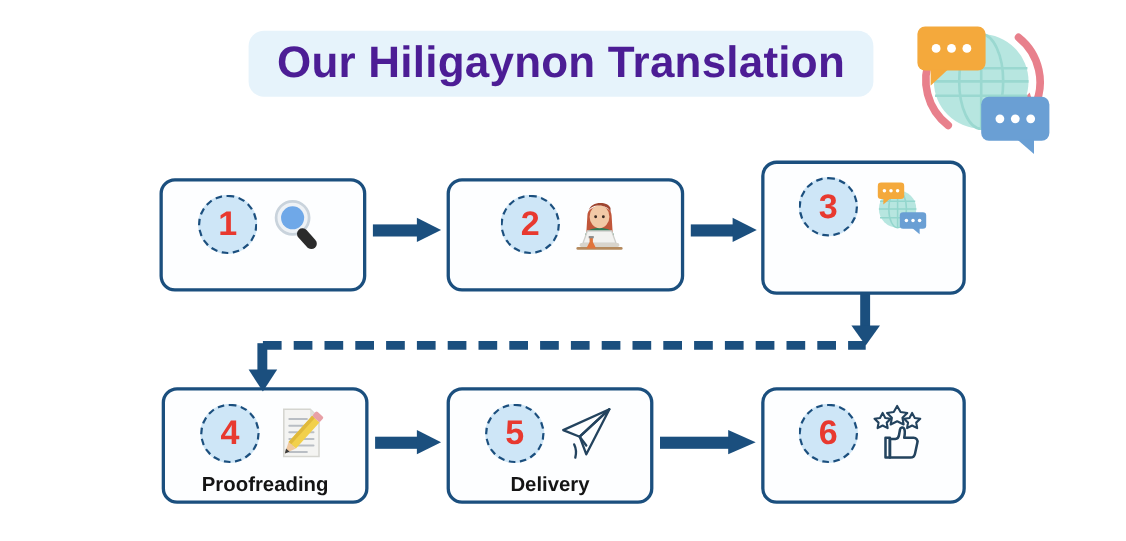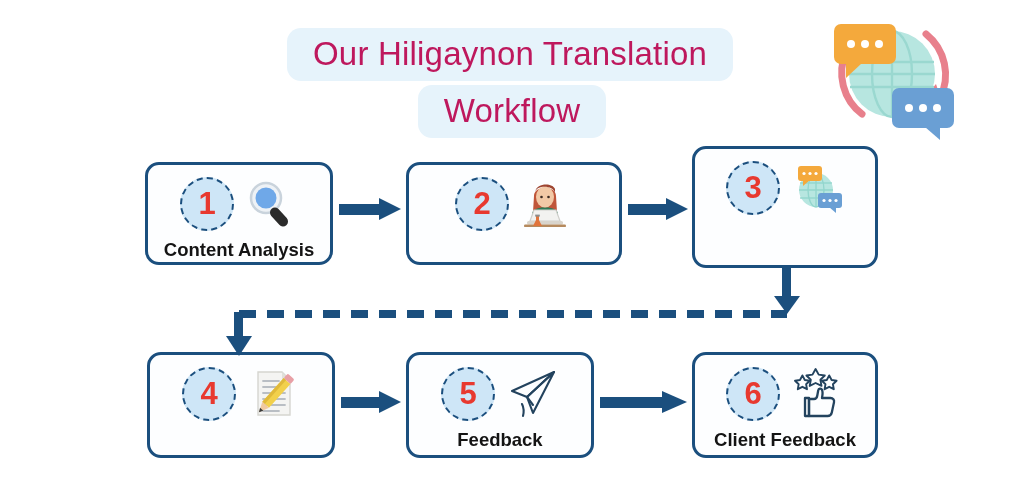--- a/index.html
+++ b/index.html
@@ -21,23 +21,23 @@
     left: 0;
     top: 28px;
     width: 1024px;
     text-align: center;
     line-height: 1;
     pointer-events: none;
   }
   .title-line {
     display: inline-block;
     background: #e6f3fb;
-    color: #be185d;
-    font-size: 33px;
-    font-weight: normal;
+    color: #4c1d95;
+    font-size: 40px;
+    font-weight: bold;
     letter-spacing: 0.2px;
     padding: 9px 26px 11px 26px;
     border-radius: 14px;
     white-space: nowrap;
   }
   #title-line-1 { margin-left: -4px; }
   #title-line-2 { margin-top: 4px; }
 
   
   #brand-logo {
@@ -132,21 +132,20 @@
   }
 
   
   svg { display: block; overflow: visible; }
 </style>
 </head>
 <body>
 
 <div id="title-block">
   <div class="title-line" id="title-line-1">Our Hiligaynon Translation</div><br>
-  <div class="title-line" id="title-line-2">Workflow</div>
 </div>
 
 <div id="brand-logo">
   <svg width="150" height="136" viewBox="0 0 150 136">
 
     <path d="M108 28 A52 52 0 0 1 122 92" fill="none" stroke="#e8808c" stroke-width="7" stroke-linecap="round"></path>
     <path d="M118 78 L124 96 L106 92 Z" fill="#e8808c"></path>
     <path d="M44 108 A52 52 0 0 1 28 46" fill="none" stroke="#e8808c" stroke-width="7" stroke-linecap="round"></path>
     <path d="M33 58 L26 41 L45 44 Z" fill="#e8808c"></path>
 
@@ -185,21 +184,20 @@
   <div class="card-top">
     <div class="badge">1</div>
     <div class="card-icon">
       <svg width="52" height="52" viewBox="0 0 52 52">
         <circle cx="22" cy="20" r="15" fill="#eef2f6" stroke="#c9d3dc" stroke-width="2.5"></circle>
         <circle cx="22" cy="20" r="10.5" fill="#6fa8e8"></circle>
         <rect x="30" y="28" width="10" height="22" rx="5" fill="#2b2b2b" transform="rotate(-42 35 39)"></rect>
       </svg>
     </div>
   </div>
-  <div class="card-label">Content Analysis</div>
 </div>
 
 <div class="card" id="card-2">
   <div class="card-top">
     <div class="badge">2</div>
     <div class="card-icon">
       <svg width="56" height="56" viewBox="0 0 56 56">
 
         <path d="M17 20 C17 9 39 9 39 20 L40 36 L16 36 Z" fill="#c0563a"></path>
 
@@ -279,57 +277,57 @@
         <g transform="rotate(42 27 30)">
           <rect x="23" y="8" width="9" height="32" fill="#f2d04b"></rect>
           <rect x="23" y="8" width="3.2" height="32" fill="#e0b93a"></rect>
           <path d="M23 40 L32 40 L27.5 50 Z" fill="#f0c9a0"></path>
           <path d="M25.3 46 L29.7 46 L27.5 50 Z" fill="#3a3a3a"></path>
           <rect x="23" y="2" width="9" height="6" rx="1.5" fill="#e8a0a6"></rect>
         </g>
       </svg>
     </div>
   </div>
+  <div class="card-label">Proofreading</div>
 </div>
 
 <div class="card" id="card-5">
   <div class="card-top">
     <div class="badge">5</div>
     <div class="card-icon">
       <svg width="56" height="56" viewBox="0 0 56 56">
         <g fill="none" stroke="#23435e" stroke-width="2.1" stroke-linejoin="round" stroke-linecap="round">
           <path d="M51 6 L9 25 L24 31 Z"></path>
           <path d="M51 6 L24 31 L30 47 Z"></path>
           <path d="M24 31 L30 39"></path>
           <path d="M19 38 C21 42 21 46 20 50"></path>
         </g>
       </svg>
     </div>
   </div>
-  <div class="card-label">Feedback</div>
+  <div class="card-label">Delivery</div>
 </div>
 
 <div class="card" id="card-6">
   <div class="card-top">
     <div class="badge">6</div>
     <div class="card-icon">
       <svg width="56" height="56" viewBox="0 0 56 56">
         <g fill="none" stroke="#23435e" stroke-width="1.9" stroke-linejoin="round">
           <path d="M12 14 L14.4 9.4 L16.8 14 L21.8 14.7 L18.1 18.2 L19 23.2 L14.4 20.8 L9.8 23.2 L10.7 18.2 L7 14.7 Z"></path>
           <path d="M24.5 8.6 L27.6 3 L30.7 8.6 L36.8 9.5 L32.4 13.8 L33.5 19.9 L27.6 17 L21.7 19.9 L22.8 13.8 L18.4 9.5 Z"></path>
           <path d="M38.8 14 L41.2 9.4 L43.6 14 L48.6 14.7 L44.9 18.2 L45.8 23.2 L41.2 20.8 L36.6 23.2 L37.5 18.2 L33.8 14.7 Z"></path>
         </g>
         <g fill="none" stroke="#23435e" stroke-width="2.3" stroke-linejoin="round" stroke-linecap="round">
           <path d="M21 32 L21 50 L17 50 L17 32 Z"></path>
           <path d="M21 33 L26 33 C28 33 29 31.5 29.3 29.5 L30.2 24.5 C30.6 22.3 33.2 22 34 23.8 C34.8 25.6 34.6 29 34 32 L42.5 32 C45 32 46.5 34 46 36.3 L43.8 46.5 C43.3 48.8 41.7 50 39.6 50 L21 50 Z"></path>
         </g>
       </svg>
     </div>
   </div>
-  <div class="card-label">Client Feedback</div>
 </div>
 
 <div class="arrow-h" id="arrow-1-2">
   <svg width="62" height="26" viewBox="0 0 62 26">
     <rect x="0" y="8" width="42" height="11" fill="#1b4f7e"></rect>
     <path d="M40 2 L62 13 L40 24 Z" fill="#1b4f7e"></path>
   </svg>
 </div>
 
 <div class="arrow-h" id="arrow-2-3">

